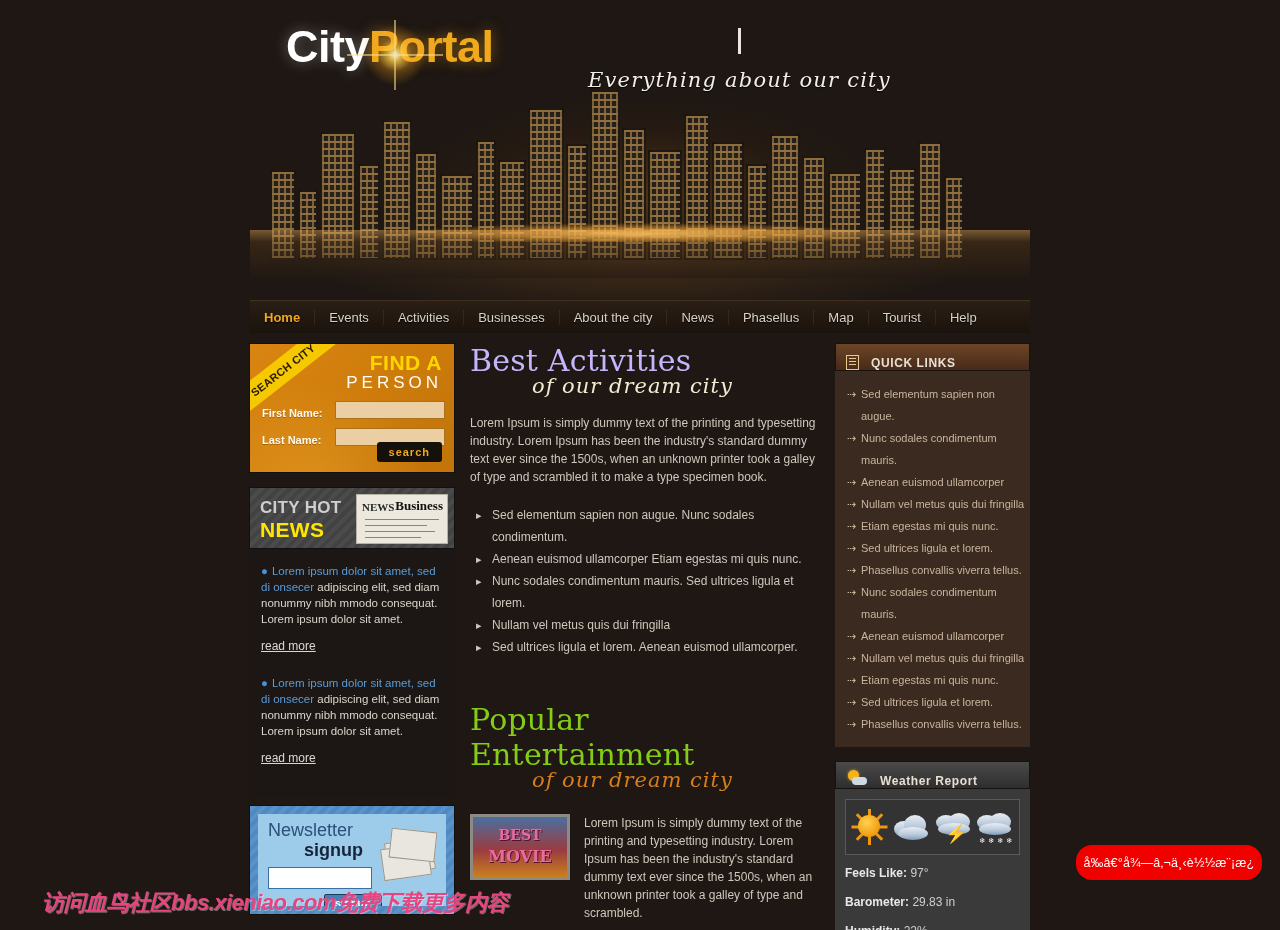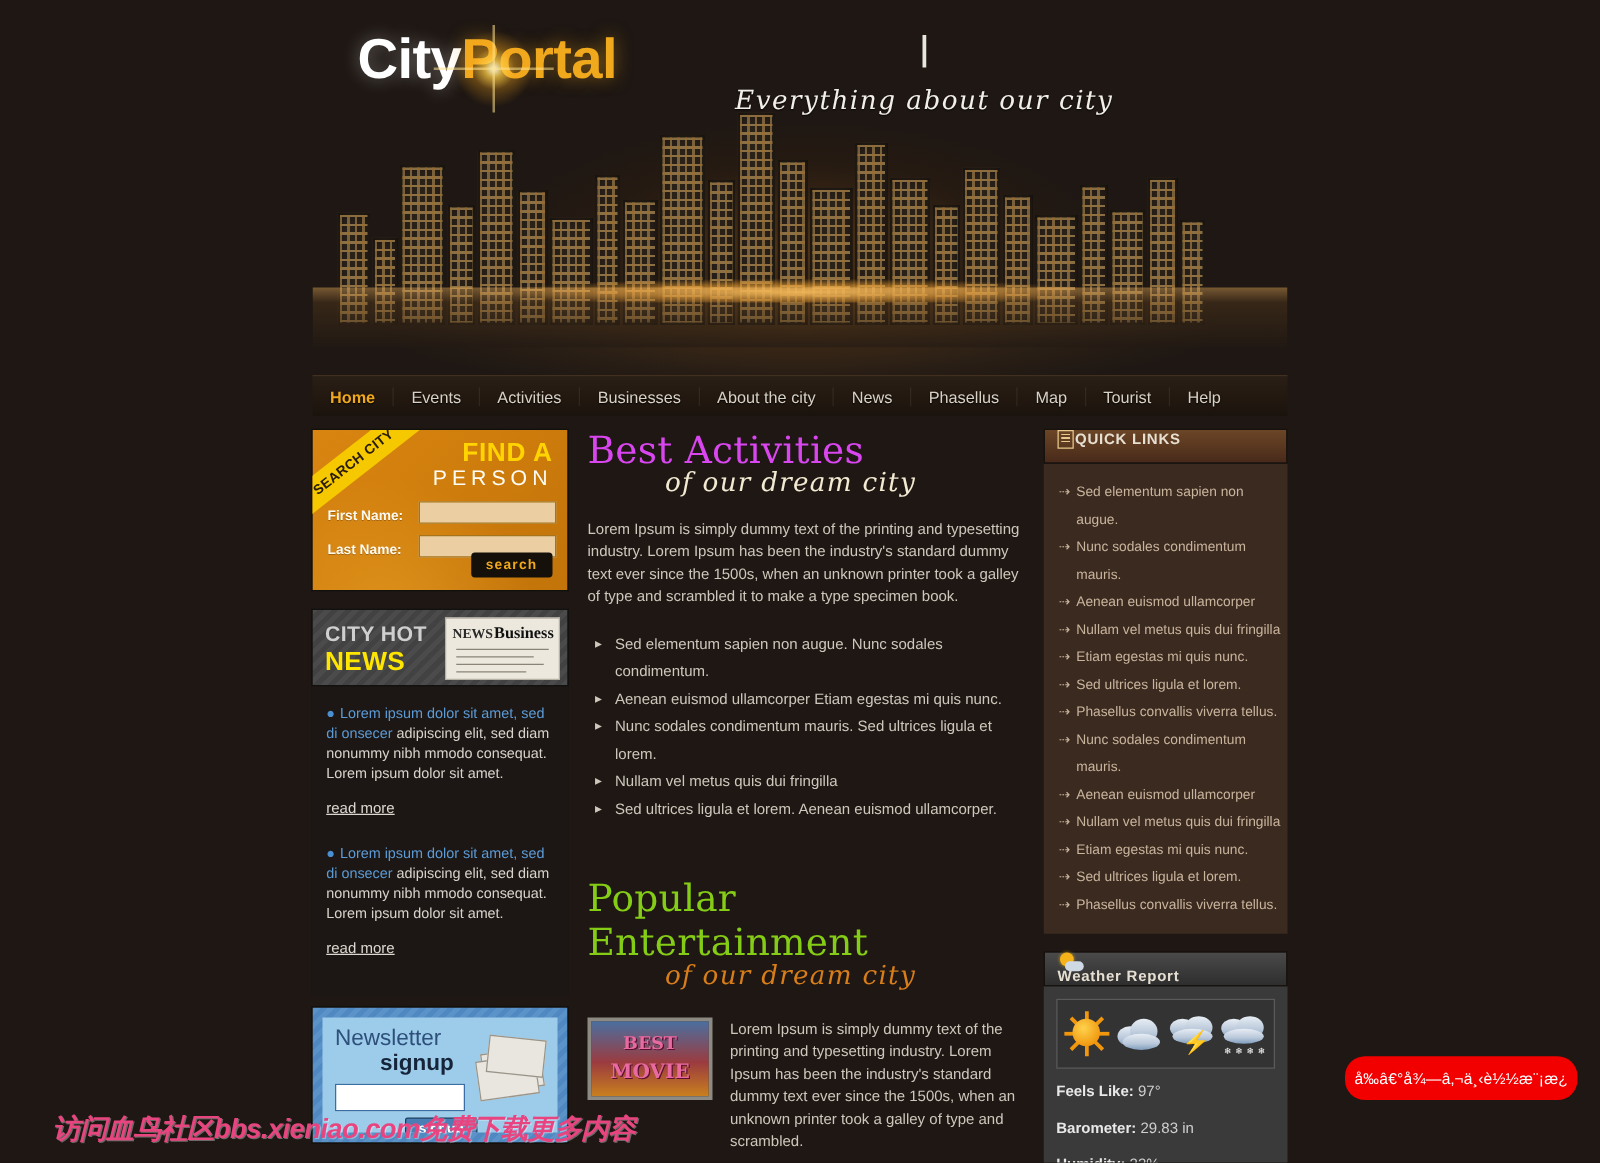--- a/index.html
+++ b/index.html
@@ -144,21 +144,21 @@
   .nl-input { position: absolute; left: 10px; top: 53px; width: 104px; height: 22px; background: #fff; border: 1px solid #3a6fa3; }
   .nl-btn {
     position: absolute; left: 66px; top: 80px; background: #4a7fb5; color: #fff;
     font-size: 11px; font-weight: bold; border: 1px solid #1c3c5e; padding: 2px 10px; cursor: pointer;
     font-family: "Liberation Sans", sans-serif; border-radius: 2px;
   }
   .envelopes { position: absolute; right: 4px; top: 10px; width: 62px; height: 62px; }
   .env { position: absolute; background: #e9e6df; border: 1px solid #9a958a; transform: rotate(-8deg); }
 
   
-  .sec-title { font-family: "DejaVu Serif", serif; font-size: 30px; color: #d946ef; letter-spacing: 0.2px; }
+  .sec-title { font-family: "DejaVu Serif", serif; font-size: 30px; color: #c4b5fd; letter-spacing: 0.2px; }
   .sec-title.gold { color: #84cc16; }
   .sec-sub {
     font-family: "DejaVu Serif", serif; font-style: italic; font-size: 21px;
     color: #f3ead2; margin-top: -4px; margin-left: 62px; letter-spacing: 1px;
   }
   .sec-sub.orange { color: #d77d1a; }
   .para { font-size: 12px; line-height: 18px; color: #cdc7bc; margin-top: 16px; }
   .arrow-list { list-style: none; margin-top: 18px; }
   .arrow-list li { position: relative; font-size: 12px; line-height: 22px; color: #cdc7bc; padding-left: 22px; }
   .arrow-list li::before {
@@ -167,29 +167,28 @@
   .ent-row { display: flex; gap: 14px; margin-top: 22px; }
   .thumb { width: 100px; height: 66px; border: 3px solid #8d8a83; flex: none; position: relative; overflow: hidden; }
   .thumb-movie { background: linear-gradient(to bottom, #4a6fa0 0%, #9b3b3f 55%, #c9801e 100%); }
   .thumb-movie .t { position: absolute; left: 0; right: 0; text-align: center; font-family: "DejaVu Serif", serif; font-weight: bold; color: #e86aa0; text-shadow: 1px 1px 0 #5a1030; }
   .thumb-movie .t1 { top: 10px; font-size: 14px; }
   .thumb-movie .t2 { top: 30px; font-size: 16px; }
   .ent-text { font-size: 12px; line-height: 18px; color: #cdc7bc; }
 
   
   .panel-head {
-    position: relative; width: 195px; height: 28px; display: flex; align-items: flex-start; gap: 1px;
+    position: relative; width: 195px; height: 28px; display: flex; align-items: flex-end; gap: 12px;
     padding-left: 10px; border: 1px solid #17120e;
   }
   .panel-head.brown {
     background: linear-gradient(to bottom, #6b4526 0%, #5a3820 50%, #48291a 100%);
   }
   .panel-head.grey {
     background: linear-gradient(to bottom, #4a4a4a 0%, #3c3c3c 50%, #2e2e2e 100%);
-    flex-direction: column;
   }
   .panel-head .label { font-size: 12px; font-weight: bold; color: #e6dfd2; letter-spacing: 0.6px; }
   .doc-icon { width: 13px; height: 15px; border: 1.5px solid #e8c98a; position: relative; }
   .doc-icon::after {
     content:""; position:absolute; left:2px; top:2px; right:2px; height:9px;
     background: repeating-linear-gradient(to bottom, #e8c98a 0 1px, transparent 1px 3px);
   }
   .sun-icon { position: relative; width: 22px; height: 18px; }
   .sun-icon .sun { position: absolute; left: 2px; top: 0; width: 11px; height: 11px; border-radius: 50%; background: #f5b319; box-shadow: 0 0 3px rgba(245,179,25,0.8); }
   .sun-icon .cloud { position: absolute; left: 6px; top: 7px; width: 15px; height: 8px; border-radius: 5px; background: #cfd9e4; }

